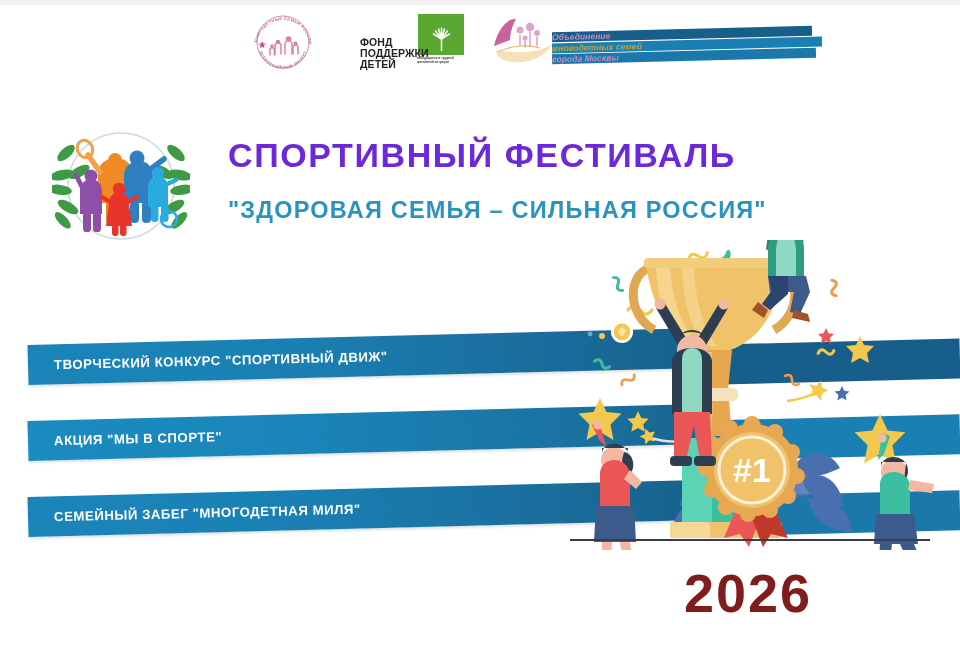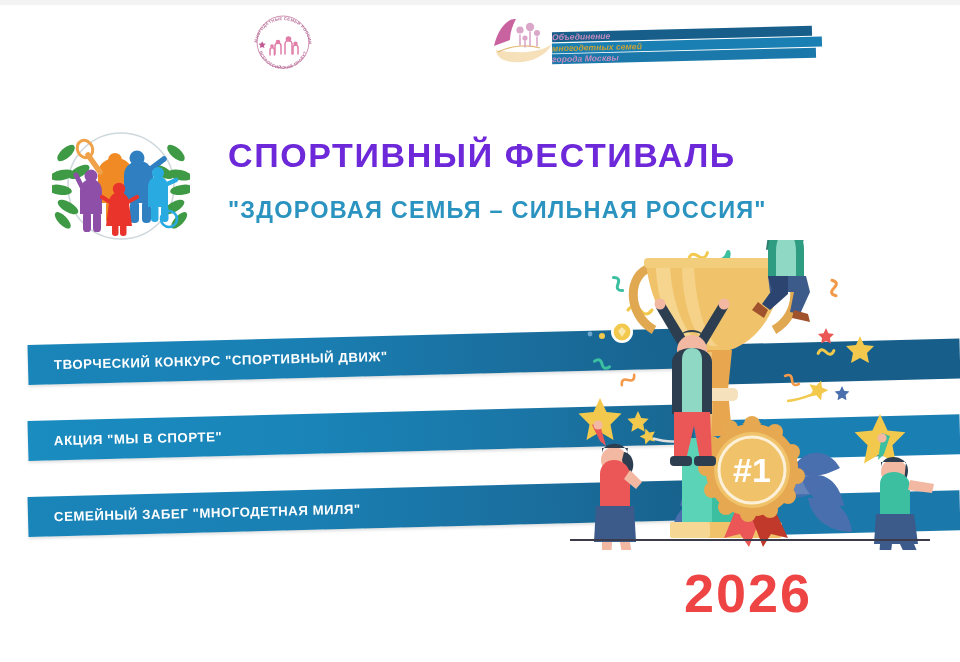--- a/index.html
+++ b/index.html
@@ -61,21 +61,21 @@
   .t1{left:700px;top:345px;width:260px;transform:rotate(-1.45deg);background:#175f8a;}
   .t2{left:690px;top:421px;width:270px;transform:rotate(-1.45deg);background:#1a7fb2;}
   .t3{left:696px;top:497px;width:264px;transform:rotate(-1.45deg);background:#1a79aa;}
 
   
   .illus{position:absolute;left:570px;top:240px;width:390px;height:310px;}
   .illus svg{display:block;}
 
   
   .year{position:absolute;left:684px;top:566px;
-    font-size:54px;font-weight:bold;color:#ef4444;letter-spacing:2px;line-height:1;}
+    font-size:54px;font-weight:bold;color:#7f1d1d;letter-spacing:2px;line-height:1;}
 </style>
 </head>
 <body>
 
 <div class="page">
 
   <div class="topstrip"></div>
 
   <div class="logorow">
 
@@ -104,20 +104,34 @@
           <circle cx="43.5" cy="25" r="2.8"></circle>
           <circle cx="50.5" cy="29.5" r="2.1"></circle>
           <circle cx="27" cy="32" r="1.8"></circle>
         </g>
         <g fill="#c15a93">
           <path d="M28,35 l1.6,3.2 3.5,.5 -2.6,2.4 .6,3.5 -3.1,-1.7 -3.1,1.7 .6,-3.5 -2.6,-2.4 3.5,-.5 z" transform="translate(-3,2) scale(.72)"></path>
         </g>
       </svg>
     </div>
 
+    <div class="logo2">
+      <div class="greenbox"></div>
+      <svg class="tree" viewBox="0 0 23 33">
+        <g stroke="#ffffff" stroke-width="1.5" stroke-linecap="round" fill="none">
+          <path d="M11.5,33 v-13"></path>
+          <path d="M11.5,21 l-6,-8 M11.5,21 l6,-8 M11.5,21 l-3,-10 M11.5,21 l3,-10 M11.5,21 l0,-11
+                   M11.5,21 l-8,-5 M11.5,21 l8,-5"></path>
+        </g>
+      </svg>
+      <div class="ln1">ФОНД</div>
+      <div class="ln2">ПОДДЕРЖКИ</div>
+      <div class="ln3">ДЕТЕЙ</div>
+      <div class="small">находящихся в трудной жизненной ситуации</div>
+    </div>
 
     <div class="logo3">
       <svg class="swan" viewBox="0 0 70 50">
         <path d="M4,30 C8,12 18,2 26,3 C22,10 20,18 20,24 Z" fill="#c0488f" opacity=".85"></path>
         <path d="M6,34 C14,36 46,40 62,28 C54,44 30,50 14,44 C9,42 6,38 6,34 Z" fill="#f2d8a8" opacity=".8"></path>
         <path d="M8,36 C20,30 36,28 50,32" fill="none" stroke="#e0b96f" stroke-width="1.1"></path>
         <g fill="#dba7c9">
           <circle cx="30" cy="14" r="3.6"></circle>
           <circle cx="40" cy="11" r="4.2"></circle>
           <circle cx="47" cy="17" r="3"></circle>

